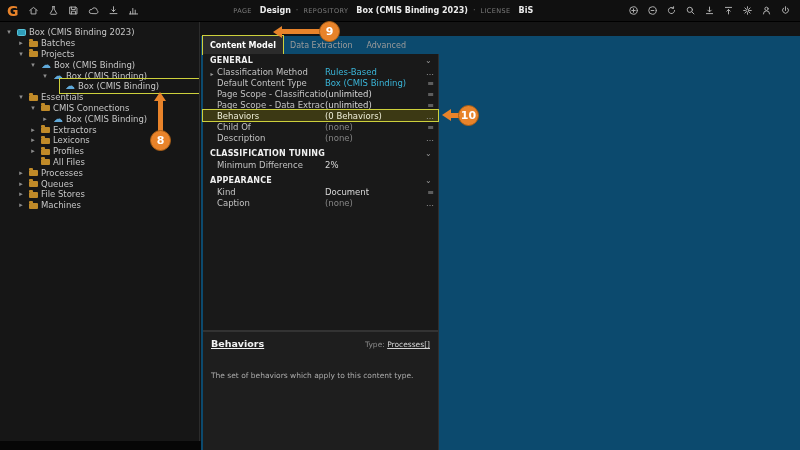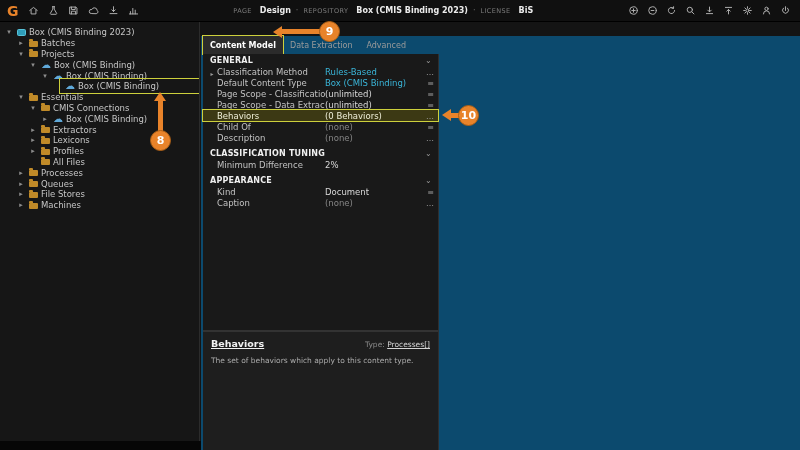--- a/index.html
+++ b/index.html
@@ -56,21 +56,21 @@
 .prop-row.selected{background:#3c3914}
 .prop-row.selected .plabel,.prop-row.selected .pvalue{color:#efefd8}
 .prop-row.hl{outline:1.5px solid #cdd03c;outline-offset:0}
 
 
 .props-detail{position:absolute;left:0;top:276px;width:100%;height:125px;border-top:2px solid #333;background:#1e1e1e;padding:6px 8px}
 .pd-titlerow{display:flex;align-items:baseline}
 .pd-title{font-size:9.5px;font-weight:bold;color:#f2f2f2;text-decoration:underline}
 .pd-type{margin-left:auto;font-size:7.5px;color:#8a8a8a}
 .pd-typeval{color:#d5d5d5;text-decoration:underline;cursor:pointer}
-.pd-desc{margin-top:7px;font-size:7.5px;color:#ababab;line-height:1.4}
+.pd-desc{margin-top:22px;font-size:7.5px;color:#ababab;line-height:1.4}
 
 
 .statusbar{position:absolute;left:0;top:441px;width:800px;height:9px;background:#060606}
 
 
 .co-circle{position:absolute;width:21px;height:21px;border-radius:50%;background:#e8832a;border:1px solid #aa5f16;color:#fff;font-size:11px;font-weight:bold;display:flex;align-items:center;justify-content:center;z-index:30}
 .co-shaft{position:absolute;background:#e8832a;z-index:29}
 .co-head{position:absolute;width:0;height:0;z-index:29}
 .co-head.up{border-left:6px solid transparent;border-right:6px solid transparent;border-bottom:9px solid #e8832a}
 .co-head.left{border-top:6px solid transparent;border-bottom:6px solid transparent;border-right:9px solid #e8832a}

